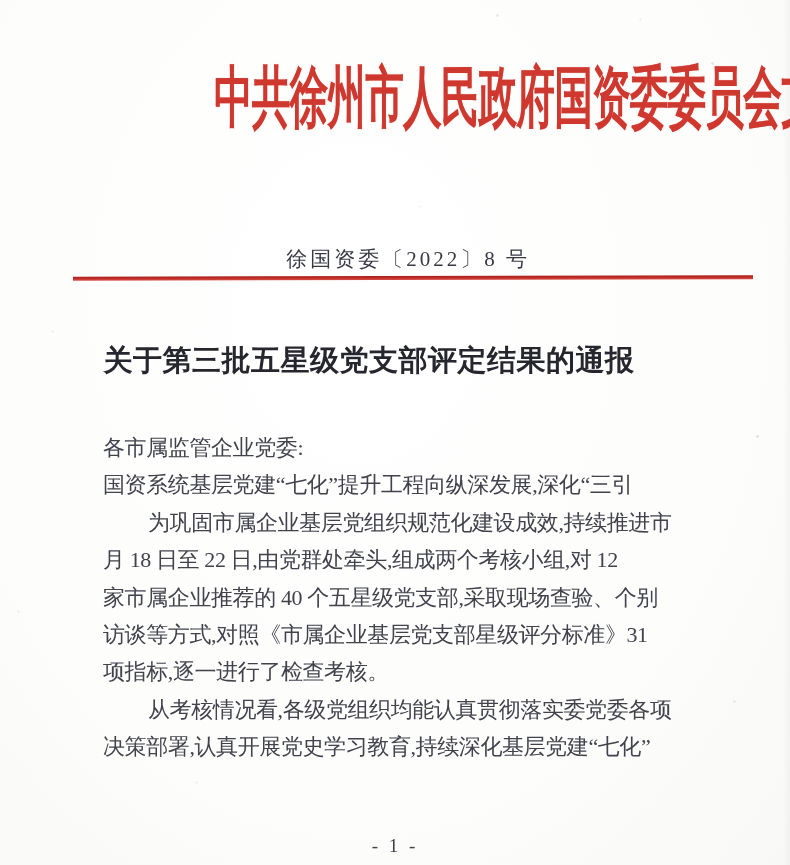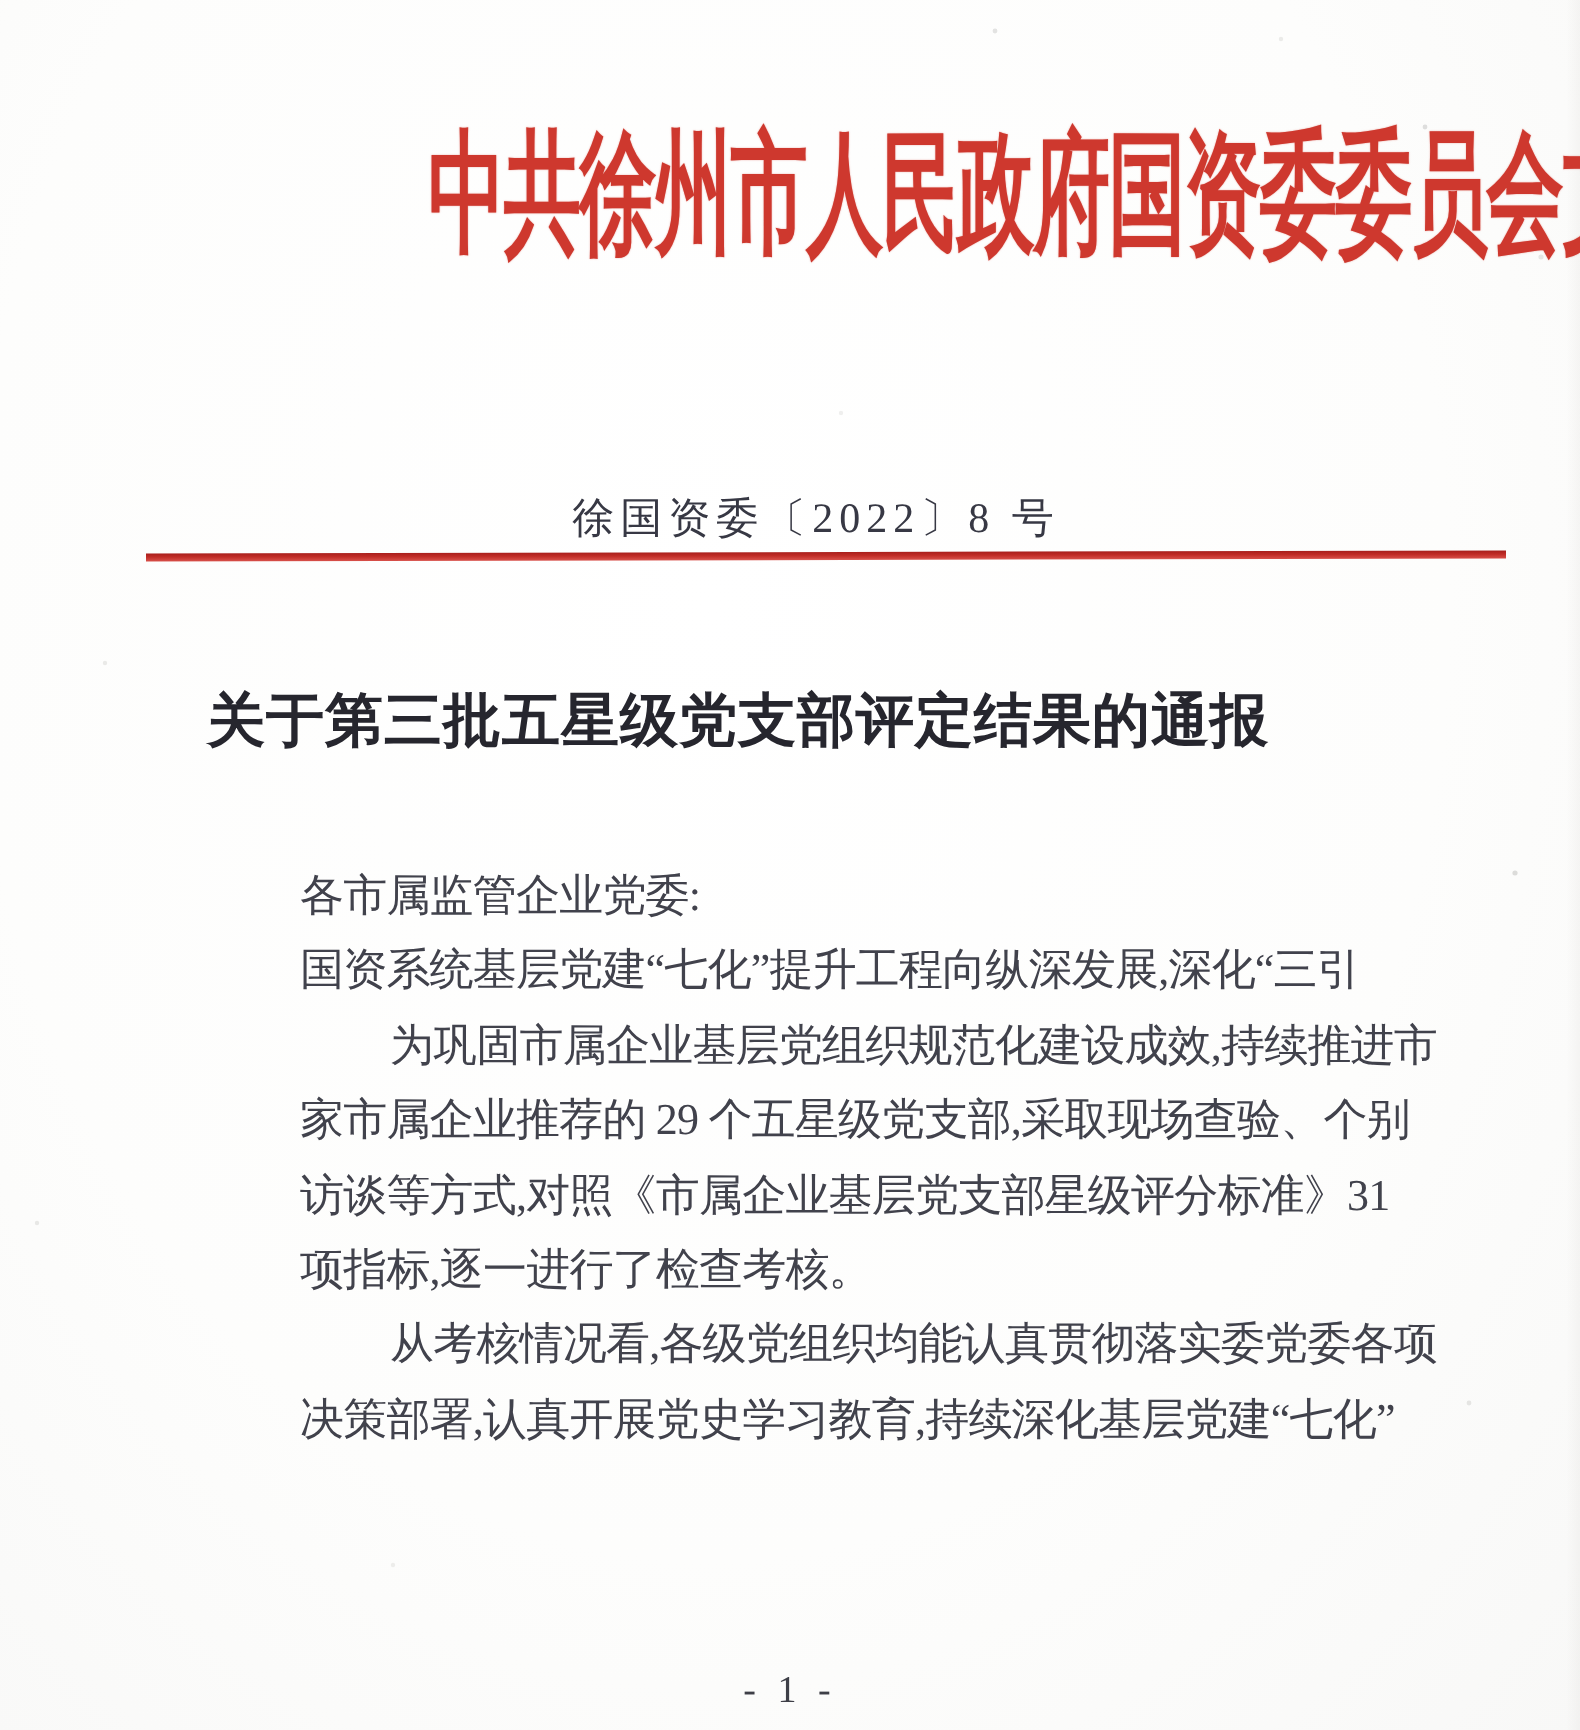--- a/index.html
+++ b/index.html
@@ -79,21 +79,20 @@
     letter-spacing:0.5px;
     color:var(--title-ink);
     white-space:nowrap;
   }
   .body-block{
     position:absolute;top:429px;left:103px;width:600px;
     font-size:22px;
     line-height:37.4px;
     letter-spacing:-0.4px;
     color:var(--ink);
-    margin-left:47px;
   }
   .body-line{white-space:nowrap;}
   .body-line.indent{padding-left:45px;}
   .salutation{white-space:nowrap;}
   .page-number-band{
     position:absolute;top:835px;left:0;width:790px;
     text-align:center;
   }
   .page-number{
     font-size:19px;
@@ -119,21 +118,22 @@
 
   <div class="doc-title-band">
     <span class="doc-title">关于第三批五星级党支部评定结果的通报</span>
   </div>
 
   <div class="body-block">
     <div class="salutation">各市属监管企业党委:</div>
     <div>
         <div class="body-line">国资系统基层党建“七化”提升工程向纵深发展,深化“三引</div>
         <div class="body-line indent">为巩固市属企业基层党组织规范化建设成效,持续推进市</div>
-        <div class="body-line">家市属企业推荐的 29 个五星级党支部,采取现场查验、个别</div>
+        <div class="body-line">月 18 日至 22 日,由党群处牵头,组成两个考核小组,对 12</div>
+        <div class="body-line">家市属企业推荐的 40 个五星级党支部,采取现场查验、个别</div>
         <div class="body-line">访谈等方式,对照《市属企业基层党支部星级评分标准》31</div>
         <div class="body-line">项指标,逐一进行了检查考核。</div>
         <div class="body-line indent">从考核情况看,各级党组织均能认真贯彻落实委党委各项</div>
         <div class="body-line">决策部署,认真开展党史学习教育,持续深化基层党建“七化”</div>
       </div>
   </div>
 
   <div class="page-number-band">
     <span class="page-number">- 1 -</span>
   </div>

